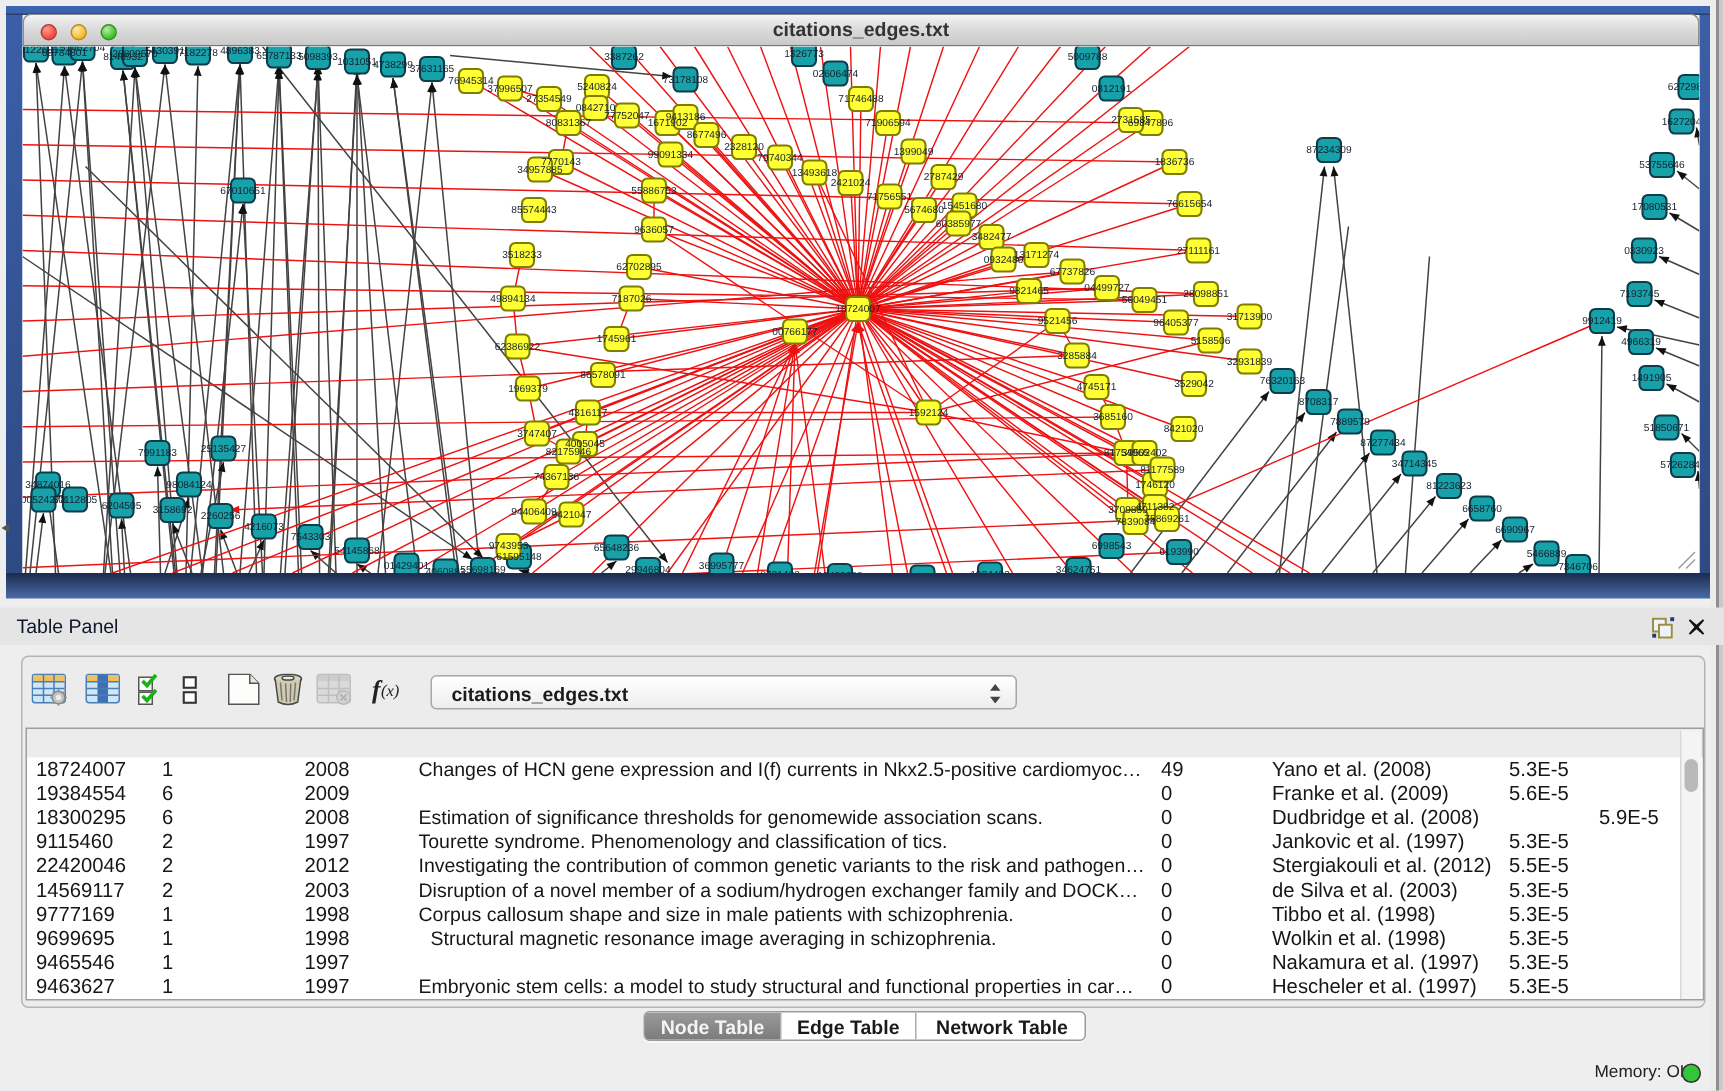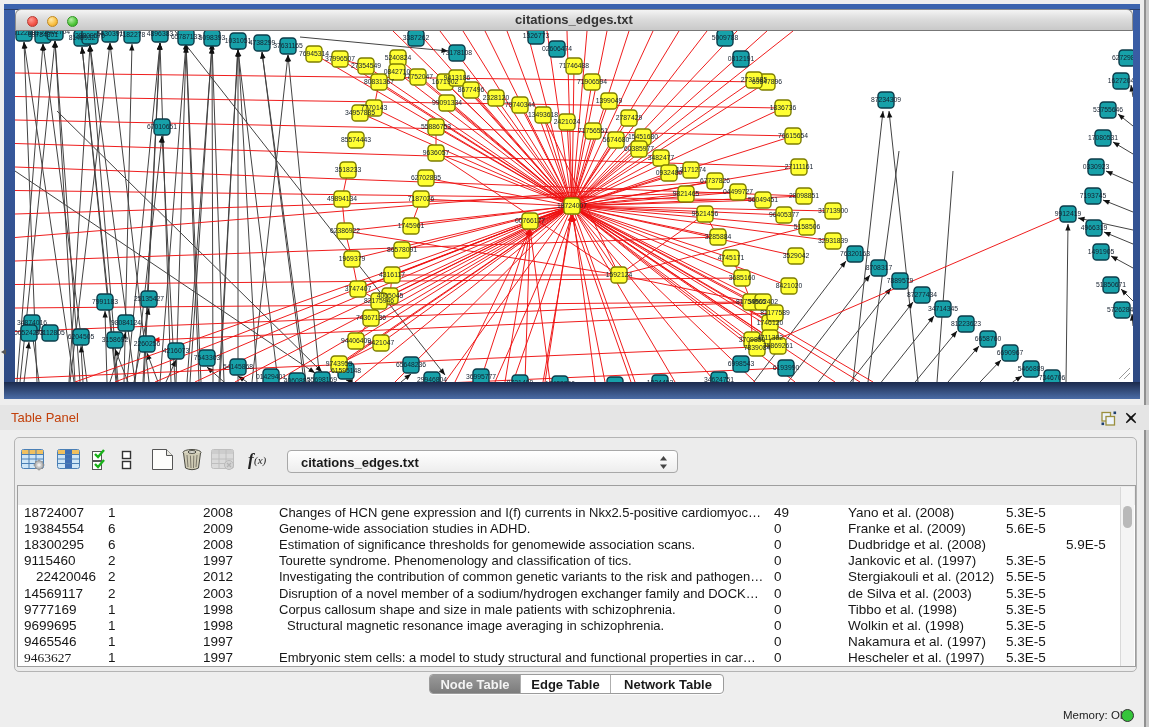--- a/index.html
+++ b/index.html
@@ -19,21 +19,21 @@
   background:linear-gradient(180deg,#f4f4f4,#dcdcdc 45%,#c9c9c9);
   border-radius:6px 6px 0 0; border:1px solid #8e8e8e; border-bottom:1px solid #777; }
 #title { left:15px; top:12px; width:1118px; text-align:center; font-size:13px; color:#333; font-weight:bold; }
 .tl { width:11px; height:11px; border-radius:50%; top:16px; }
 #tlr { left:26.5px; background:radial-gradient(circle at 35% 30%, #ff9a92, #f25448 60%, #d63b31); border:0.5px solid #b73a32;}
 #tly { left:46.5px; background:radial-gradient(circle at 35% 30%, #ffe9a8, #f8bf41 60%, #df9b28); border:0.5px solid #c1891f;}
 #tlg { left:66.5px; background:radial-gradient(circle at 35% 30%, #b5eda6, #4fc639 60%, #2fa022); border:0.5px solid #2f9422;}
 #canvas { left:15px; top:31px; width:1118px; height:351px; background:#fff; overflow:hidden; }
 
 #tphead { left:0; top:405px; width:1149px; height:25px; background:#e5e5e5; }
-#tphead .t { position:absolute; left:11px; top:5px; font-size:13px; color:#c2410c; }
+#tphead .t { position:absolute; left:11px; top:5px; font-size:13px; color:#0f172a; }
 
 #pbox { left:14px; top:437px; width:1123px; height:235px; background:#ececec;
   border:1px solid #b4b4b4; border-radius:5px; }
 
 #dd { left:287px; top:450px; width:391px; height:23px; background:linear-gradient(180deg,#ffffff,#ededed);
   border:1px solid #a8a8a8; border-radius:4px; }
 #dd .t { position:absolute; left:13px; top:4px; font-size:13px; font-weight:bold; color:#1a1a1a; }
 
 #thead { left:18px; top:486px; width:1075px; height:19px; background:#c2e0f0; border:1px solid #9bb7c7; border-left:none; border-bottom:1px solid #8e8e8e;margin-top:32px; }
 #tbl { left:18px; top:505px; width:1117px; height:161px; background:#fff; overflow:hidden; }
@@ -919,21 +919,20 @@
         <div class="c" style="left:185px;width:68px;">2008</div>
         <div class="c" style="left:261px;width:487px;font-size:13px;">Changes of HCN gene expression and I(f) currents in Nkx2.5-positive cardiomyoc…</div>
         <div class="c" style="left:756px;width:66px;">49</div>
         <div class="c" style="left:830px;width:150px;">Yano et al. (2008)</div>
         <div class="c" style="left:988px;width:85px;">5.3E-5</div>
       </div>
 <div class="row" style="top:16.1px">
         <div class="c" style="left:6px;width:76px;">19384554</div>
         <div class="c" style="left:90px;width:87px;">6</div>
         <div class="c" style="left:185px;width:68px;">2009</div>
-        <div class="c" style="left:261px;width:487px;font-size:13px;">Genome-wide association studies in ADHD.</div>
         <div class="c" style="left:756px;width:66px;">0</div>
         <div class="c" style="left:830px;width:150px;">Franke et al. (2009)</div>
         <div class="c" style="left:988px;width:85px;">5.6E-5</div>
       </div>
 <div class="row" style="top:32.2px">
         <div class="c" style="left:6px;width:76px;">18300295</div>
         <div class="c" style="left:90px;width:87px;">6</div>
         <div class="c" style="left:185px;width:68px;">2008</div>
         <div class="c" style="left:261px;width:487px;font-size:13px;">Estimation of significance thresholds for genomewide association scans.</div>
         <div class="c" style="left:756px;width:66px;">0</div>
@@ -943,21 +942,21 @@
 <div class="row" style="top:48.3px">
         <div class="c" style="left:6px;width:76px;">9115460</div>
         <div class="c" style="left:90px;width:87px;">2</div>
         <div class="c" style="left:185px;width:68px;">1997</div>
         <div class="c" style="left:261px;width:487px;font-size:13px;">Tourette syndrome. Phenomenology and classification of tics.</div>
         <div class="c" style="left:756px;width:66px;">0</div>
         <div class="c" style="left:830px;width:150px;">Jankovic et al. (1997)</div>
         <div class="c" style="left:988px;width:85px;">5.3E-5</div>
       </div>
 <div class="row" style="top:64.4px">
-        <div class="c" style="left:6px;width:76px;margin-left:12px;">22420046</div>
+        <div class="c" style="left:6px;width:76px;">22420046</div>
         <div class="c" style="left:90px;width:87px;">2</div>
         <div class="c" style="left:185px;width:68px;">2012</div>
         <div class="c" style="left:261px;width:487px;font-size:13px;">Investigating the contribution of common genetic variants to the risk and pathogen…</div>
         <div class="c" style="left:756px;width:66px;">0</div>
         <div class="c" style="left:830px;width:150px;">Stergiakouli et al. (2012)</div>
         <div class="c" style="left:988px;width:85px;">5.5E-5</div>
       </div>
 <div class="row" style="top:80.5px">
         <div class="c" style="left:6px;width:76px;">14569117</div>
         <div class="c" style="left:90px;width:87px;">2</div>
@@ -987,21 +986,21 @@
       </div>
 <div class="row" style="top:128.8px">
         <div class="c" style="left:6px;width:76px;">9465546</div>
         <div class="c" style="left:90px;width:87px;">1</div>
         <div class="c" style="left:185px;width:68px;">1997</div>
         <div class="c" style="left:756px;width:66px;">0</div>
         <div class="c" style="left:830px;width:150px;">Nakamura et al. (1997)</div>
         <div class="c" style="left:988px;width:85px;">5.3E-5</div>
       </div>
 <div class="row" style="top:144.9px">
-        <div class="c" style="left:6px;width:76px;font-family:Liberation Serif, serif;">9463627</div>
+        <div class="c" style="left:6px;width:76px;">9463627</div>
         <div class="c" style="left:90px;width:87px;">1</div>
         <div class="c" style="left:185px;width:68px;">1997</div>
         <div class="c" style="left:261px;width:487px;font-size:13px;">Embryonic stem cells: a model to study structural and functional properties in car…</div>
         <div class="c" style="left:756px;width:66px;">0</div>
         <div class="c" style="left:830px;width:150px;">Hescheler et al. (1997)</div>
         <div class="c" style="left:988px;width:85px;">5.3E-5</div>
       </div>
   </div>
   <div class="abs" id="vsb">
       <div class="th"></div>

